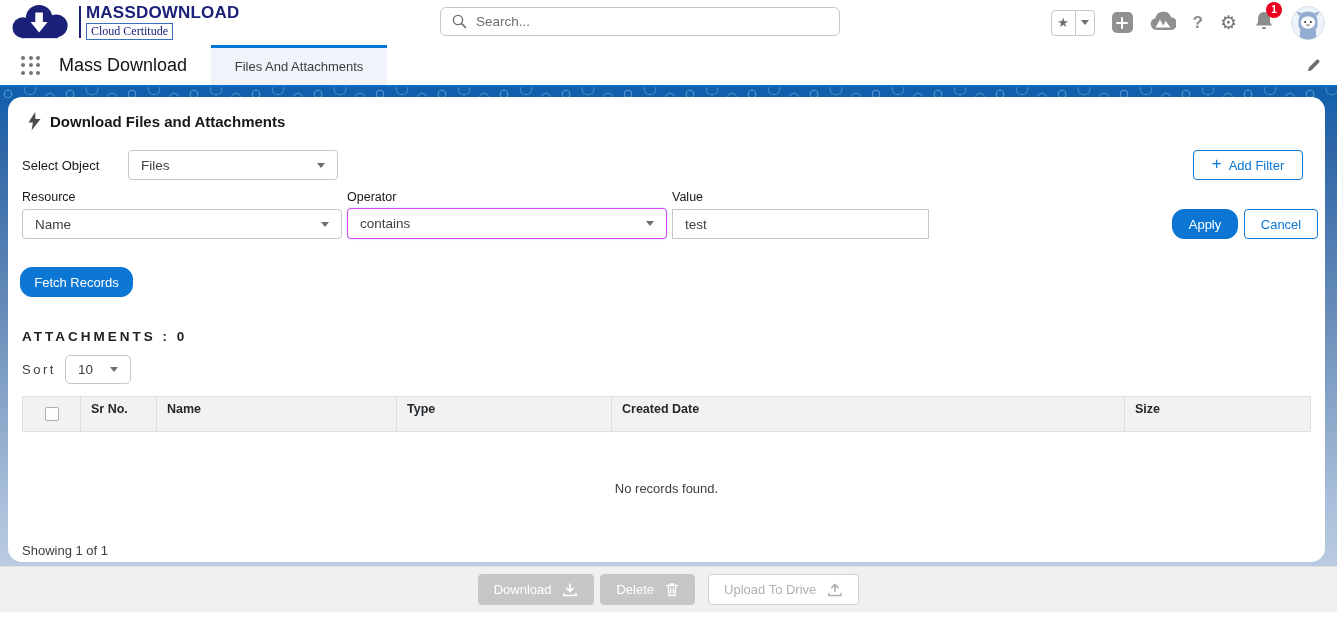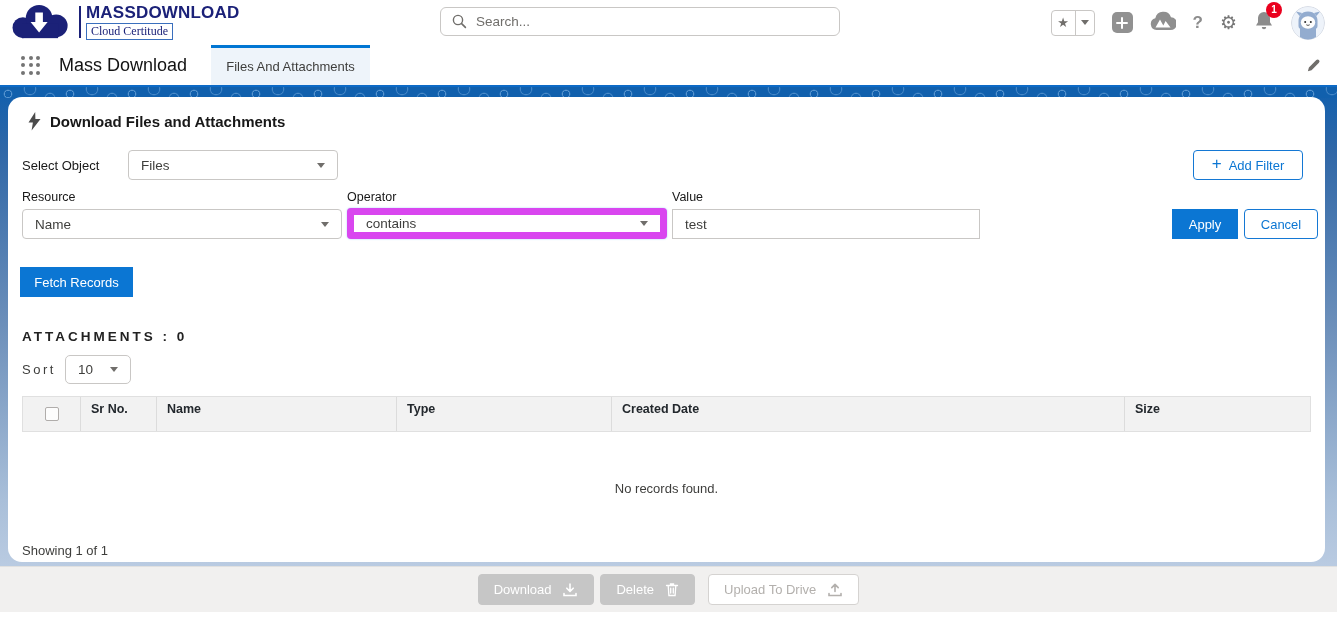--- a/index.html
+++ b/index.html
@@ -36,21 +36,21 @@
     font-weight:bold; min-width:16px; height:16px; border-radius:8px; display:flex;
     align-items:center; justify-content:center; padding:0 4px; }
   .avatar { width:34px; height:34px; border-radius:50%; overflow:hidden; cursor:pointer; }
 
   
   .navbar { position:relative; height:40px; background:#fff; display:flex; }
   .waffle { align-self:center; margin-left:21px; display:grid; grid-template-columns:repeat(3,4px);
     gap:3.5px; cursor:pointer; }
   .waffle i { width:4px; height:4px; border-radius:50%; background:#747474; }
   .app-name { align-self:center; margin-left:19px; font-size:18px; color:#121212; }
-  .tab { margin-left:24px; width:159px; background:#eef4fa; border-top:3px solid #0176d3;
+  .tab { margin-left:24px; width:176px; background:#eef4fa; border-top:3px solid #0176d3;
     display:flex; align-items:center; justify-content:center; font-size:13px; color:#3e3e3c; cursor:pointer; }
   .pencil { position:absolute; right:16px; top:13px; cursor:pointer; }
 
   
   .main { position:relative; height:532px;
     background:linear-gradient(180deg,#0f5fae 0%,#2f67a7 12%,#6c8fba 45%,#a9bfd9 78%,#c6d4e8 100%); }
   .band { position:absolute; top:0; left:0; right:0; height:13px; border-top:2px solid #0d6ac6;
     background-color:#1160ad;
     background-image:
       radial-gradient(circle at 8px 7px,  rgba(17,96,173,0) 3px,  rgba(150,195,238,.55) 3.5px, rgba(17,96,173,0) 4.8px),
@@ -73,25 +73,25 @@
     font-size:13px; display:flex; align-items:center; justify-content:center; gap:7px;
     cursor:pointer; font-family:"Liberation Sans", sans-serif; }
   .add-filter { position:absolute; top:53px; right:22px; width:110px; height:30px; }
   .add-filter .plus { font-size:17px; font-weight:normal; margin-top:-2px; }
 
   .flt-lbl-res { position:absolute; top:93px; left:14px; }
   .flt-lbl-op  { position:absolute; top:93px; left:339px; }
   .flt-lbl-val { position:absolute; top:93px; left:664px; }
   .sel-resource { position:absolute; top:112px; left:14px;  width:320px; }
   .sel-operator { position:absolute; top:111px; left:339px; width:320px; height:31px;
-    border:7px solid #d946ef; box-shadow:0 0 2px rgba(21,137,238,.4); }
-  .val-input { position:absolute; top:112px; left:664px; width:308px; height:30px;
+    border:1px solid #d946ef; box-shadow:0 0 2px rgba(21,137,238,.4); }
+  .val-input { position:absolute; top:112px; left:664px; width:257px; height:30px;
     border:1px solid #c9c7c5; border-radius:0; padding:0 12px; font-size:13.5px; color:#3e3e3c;
     font-family:"Liberation Sans", sans-serif; outline:none; }
-  .btn-solid { background:#0b76d3; border:1px solid #0b76d3; color:#fff; border-radius:0;
+  .btn-solid { background:#0b76d3; border:1px solid #0b76d3; color:#fff; border-radius:12px;
     font-size:13px; display:flex; align-items:center; justify-content:center; cursor:pointer;
     font-family:"Liberation Sans", sans-serif; }
   .apply-btn  { position:absolute; top:112px; right:87px; width:66px; height:30px; }
   .cancel-btn { position:absolute; top:112px; right:7px;  width:74px; height:30px; }
   .fetch-btn  { position:absolute; top:170px; left:12px; width:113px; height:30px; }
 
   .attach-heading { position:absolute; top:232px; left:14px; font-size:13.5px; font-weight:bold;
     letter-spacing:3px; color:#222; }
   .sort-label { position:absolute; top:265px; left:14px; font-size:13px; letter-spacing:2.5px; color:#3e3e3c; }
   .sel-sort { position:absolute; top:258px; left:57px; width:66px; height:29px; border-radius:5px; }

